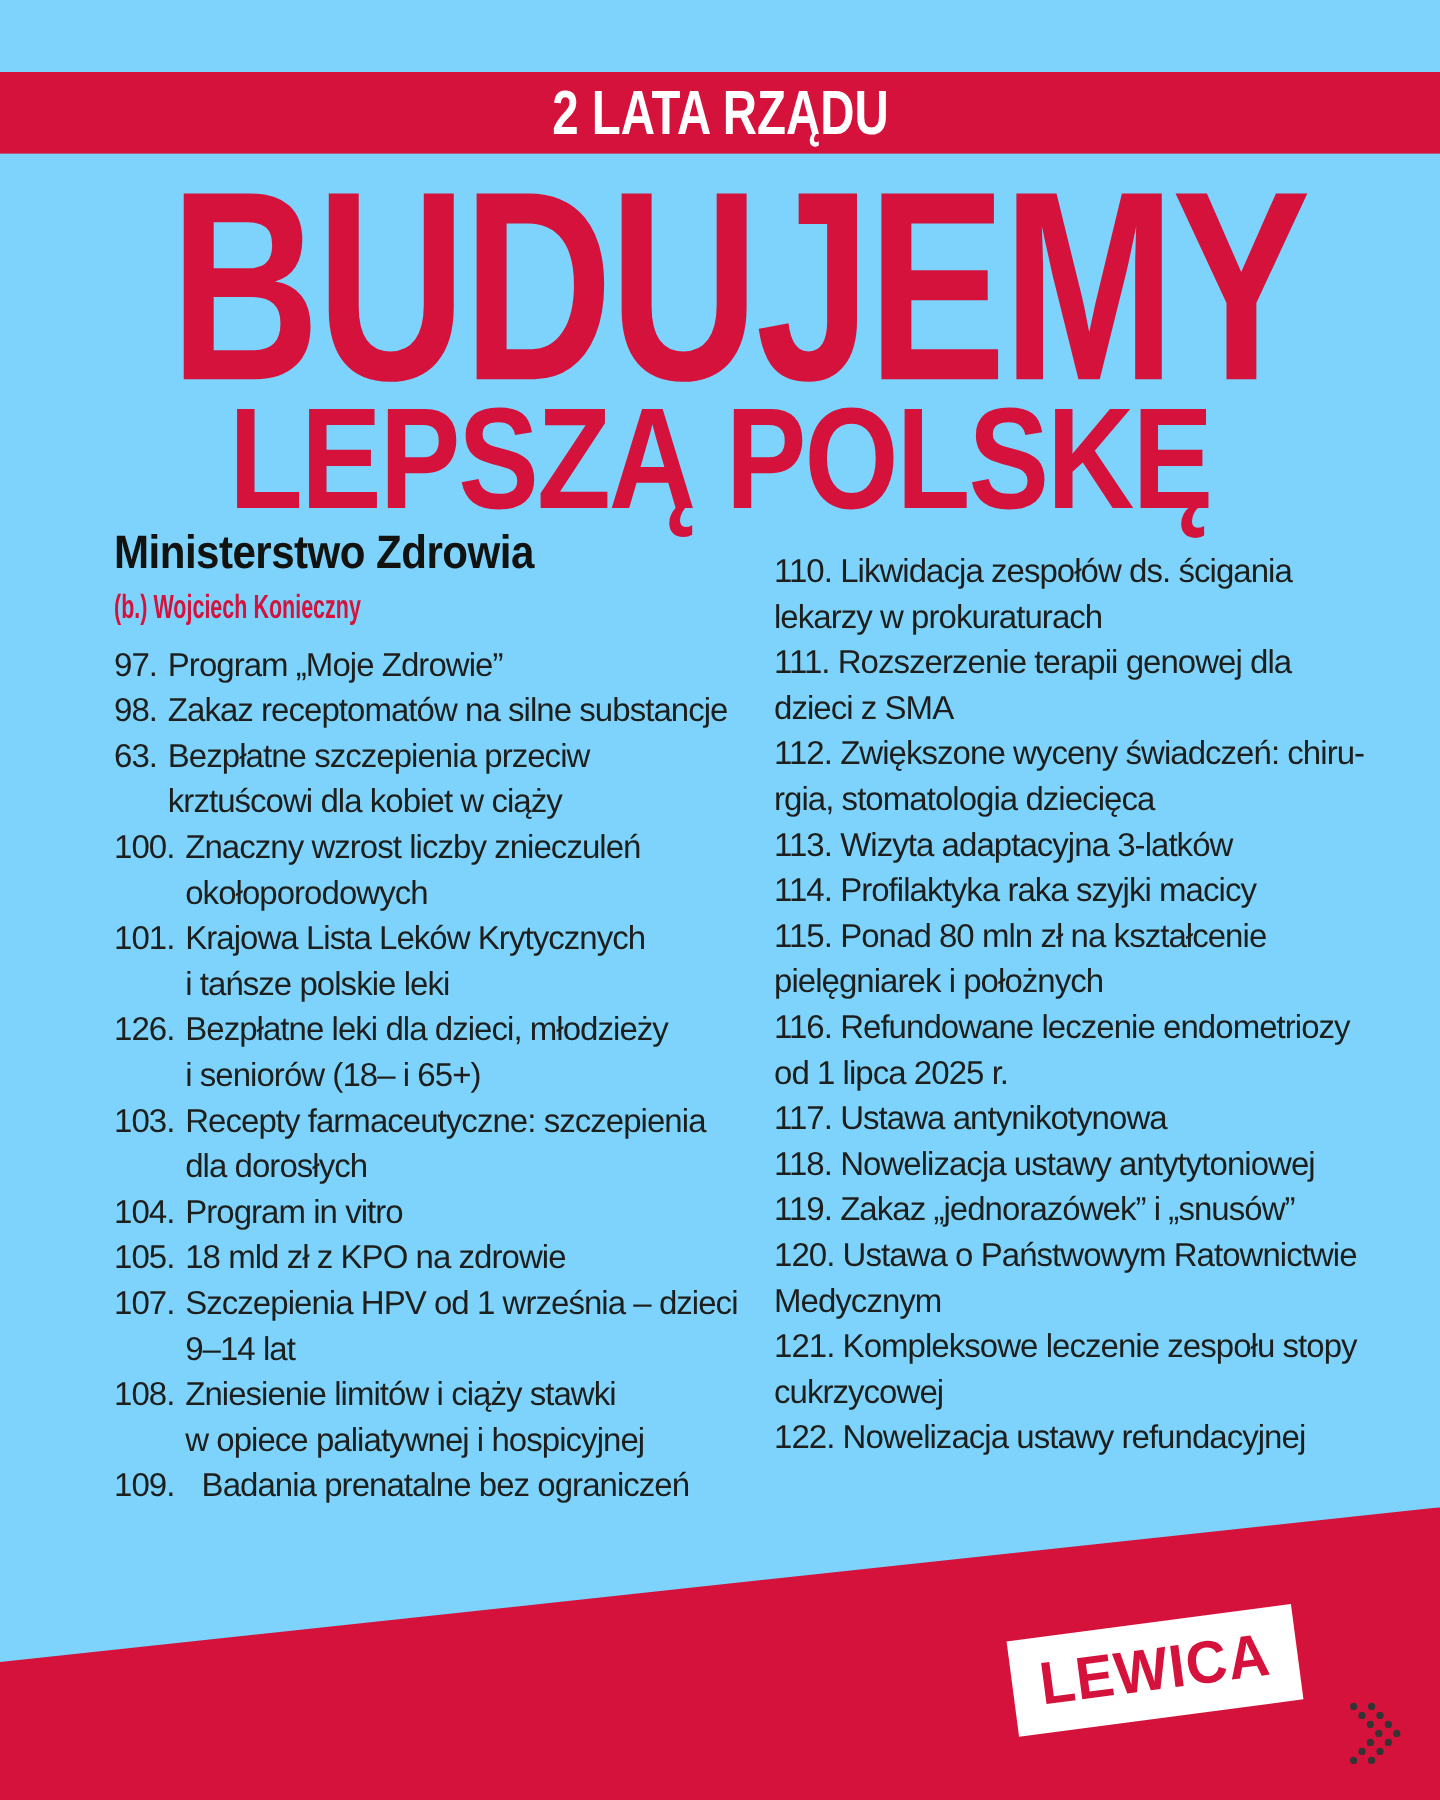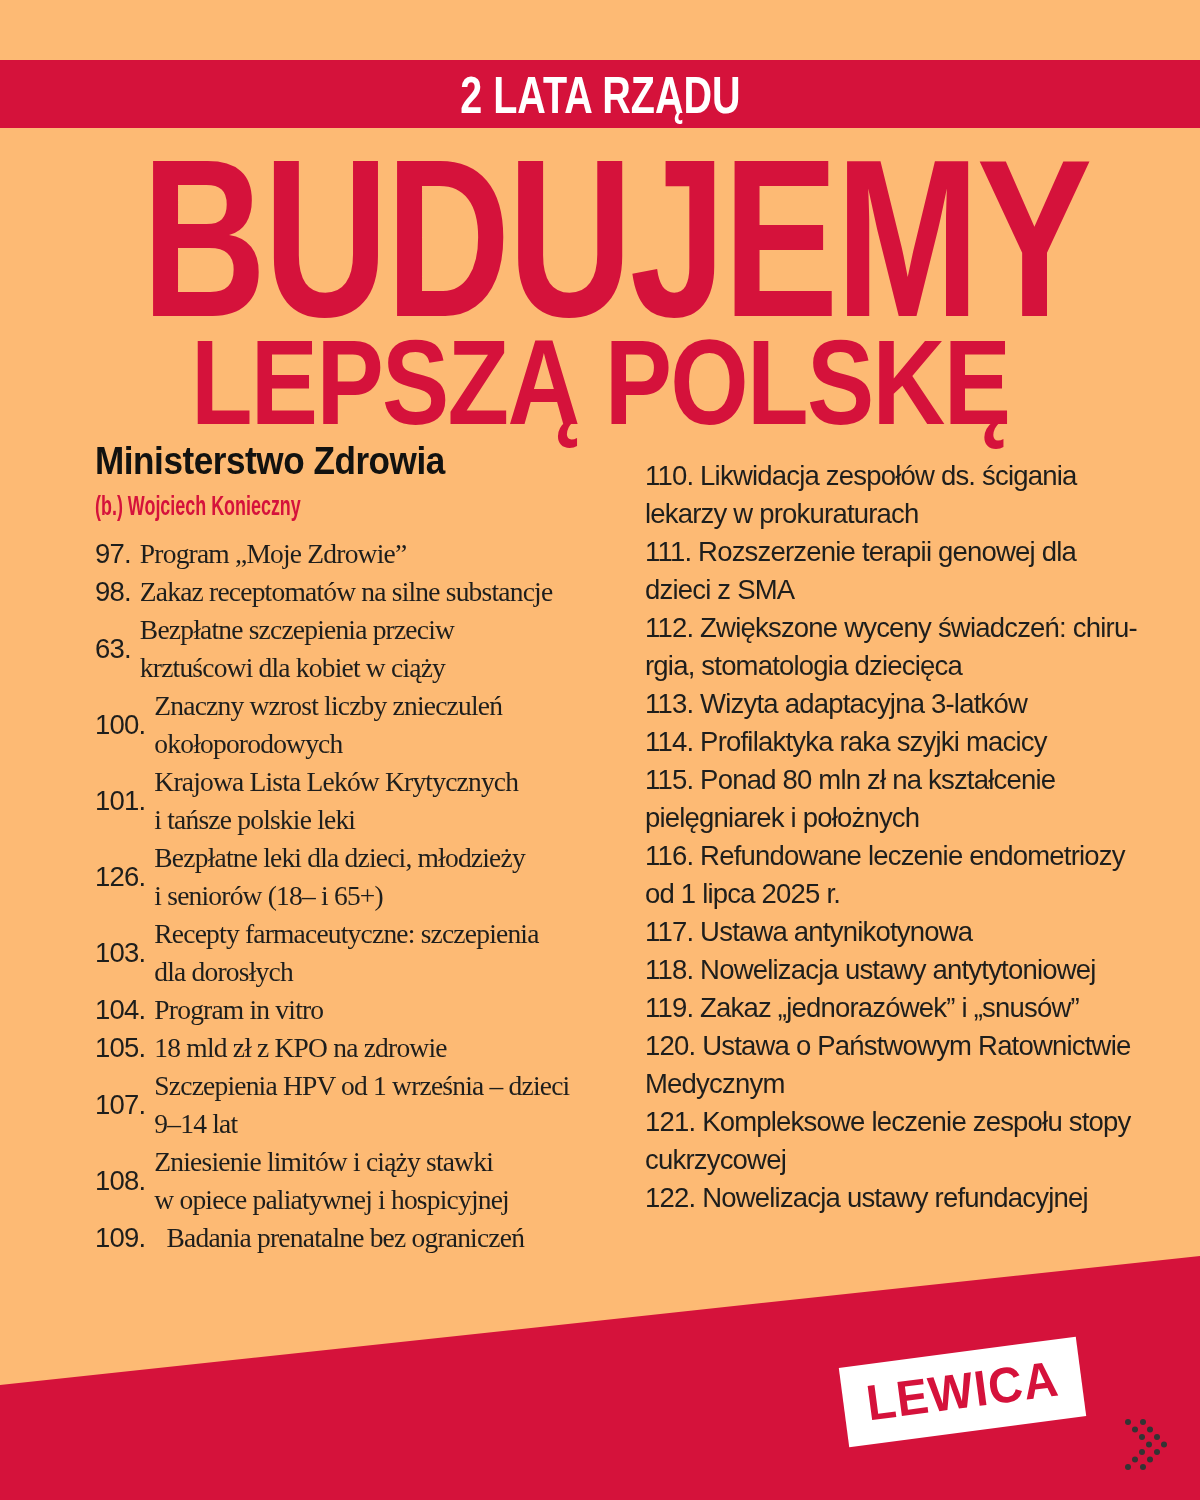--- a/index.html
+++ b/index.html
@@ -55,23 +55,23 @@
     letter-spacing:0;
   }
   
   .col{
     position:absolute;
     font-size:27.5px;line-height:38px;letter-spacing:-0.8px;
     color:#1e1e1c;
   }
   .col-left{left:95px;top:535px;width:560px;}
   .col-right{left:645px;top:457px;width:560px;}
-  .item{display:flex;align-items:center;}
+  .item{display:flex;align-items:flex-start;}
   .item .num{flex:none;margin-right:9px;white-space:pre;}
-  .item .txt{white-space:pre-wrap;font-family:Liberation Serif, serif;}
+  .item .txt{white-space:pre-wrap;}
   .item-plain{white-space:pre-wrap;}
   
   .footer-band{
     position:absolute;left:0;top:0;width:1200px;height:1500px;
     background:var(--red);
     clip-path:polygon(0 1385px,1200px 1256px,1200px 1500px,0 1500px);
   }
   .lewica-logo{
     position:absolute;left:843px;top:1352px;width:239px;height:80px;
     background:#ffffff;
@@ -82,21 +82,21 @@
     display:inline-block;
     color:var(--red);font-weight:700;font-size:50px;line-height:1;
     letter-spacing:1px;transform:scaleX(0.95);white-space:nowrap;
     padding-bottom:2px;
   }
   .dots-chevron{position:absolute;left:1122px;top:1417px;}
 </style>
 </head>
 <body>
 
-<div class="poster" style="--red: #d5123b; background: #fdba74;">
+<div class="poster" style="--red: #d5123b; background: #7dd3fc;">
 
   <div class="top-banner">
     <span class="label">2 LATA RZĄDU</span>
   </div>
 
   <div class="headline headline-1">
     <span class="hl">BUDUJEMY</span>
   </div>
   <div class="headline headline-2">
     <span class="hl">LEPSZĄ POLSKĘ</span>

